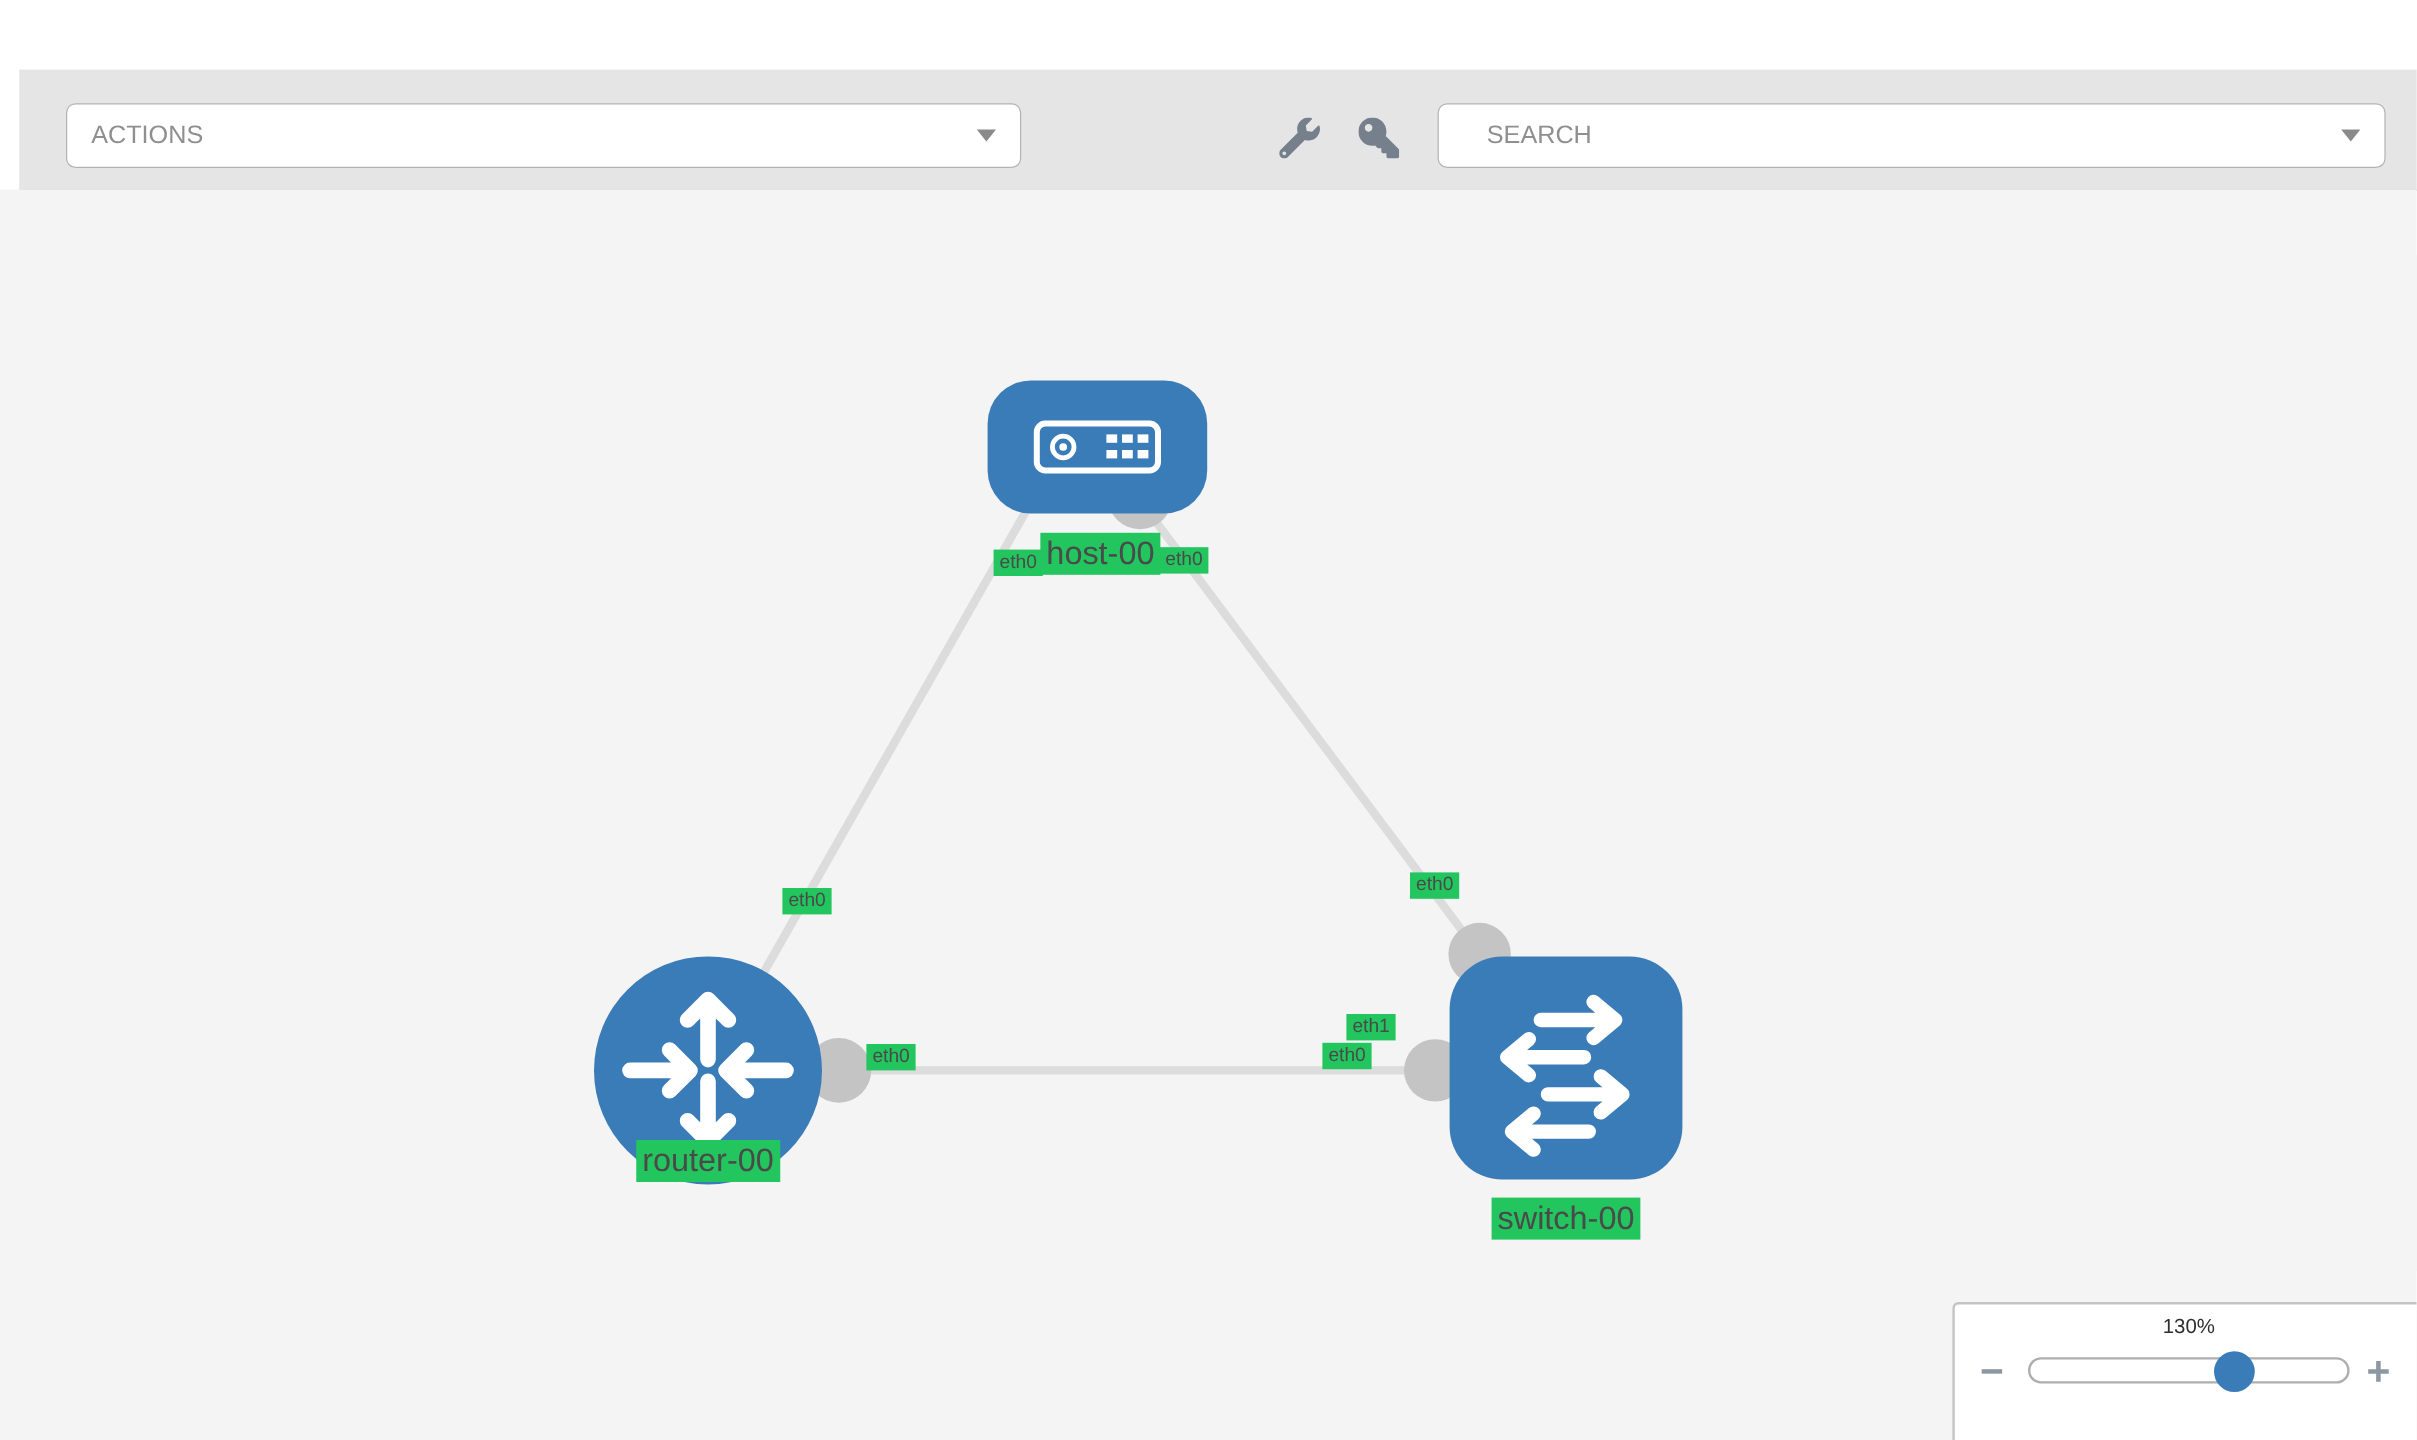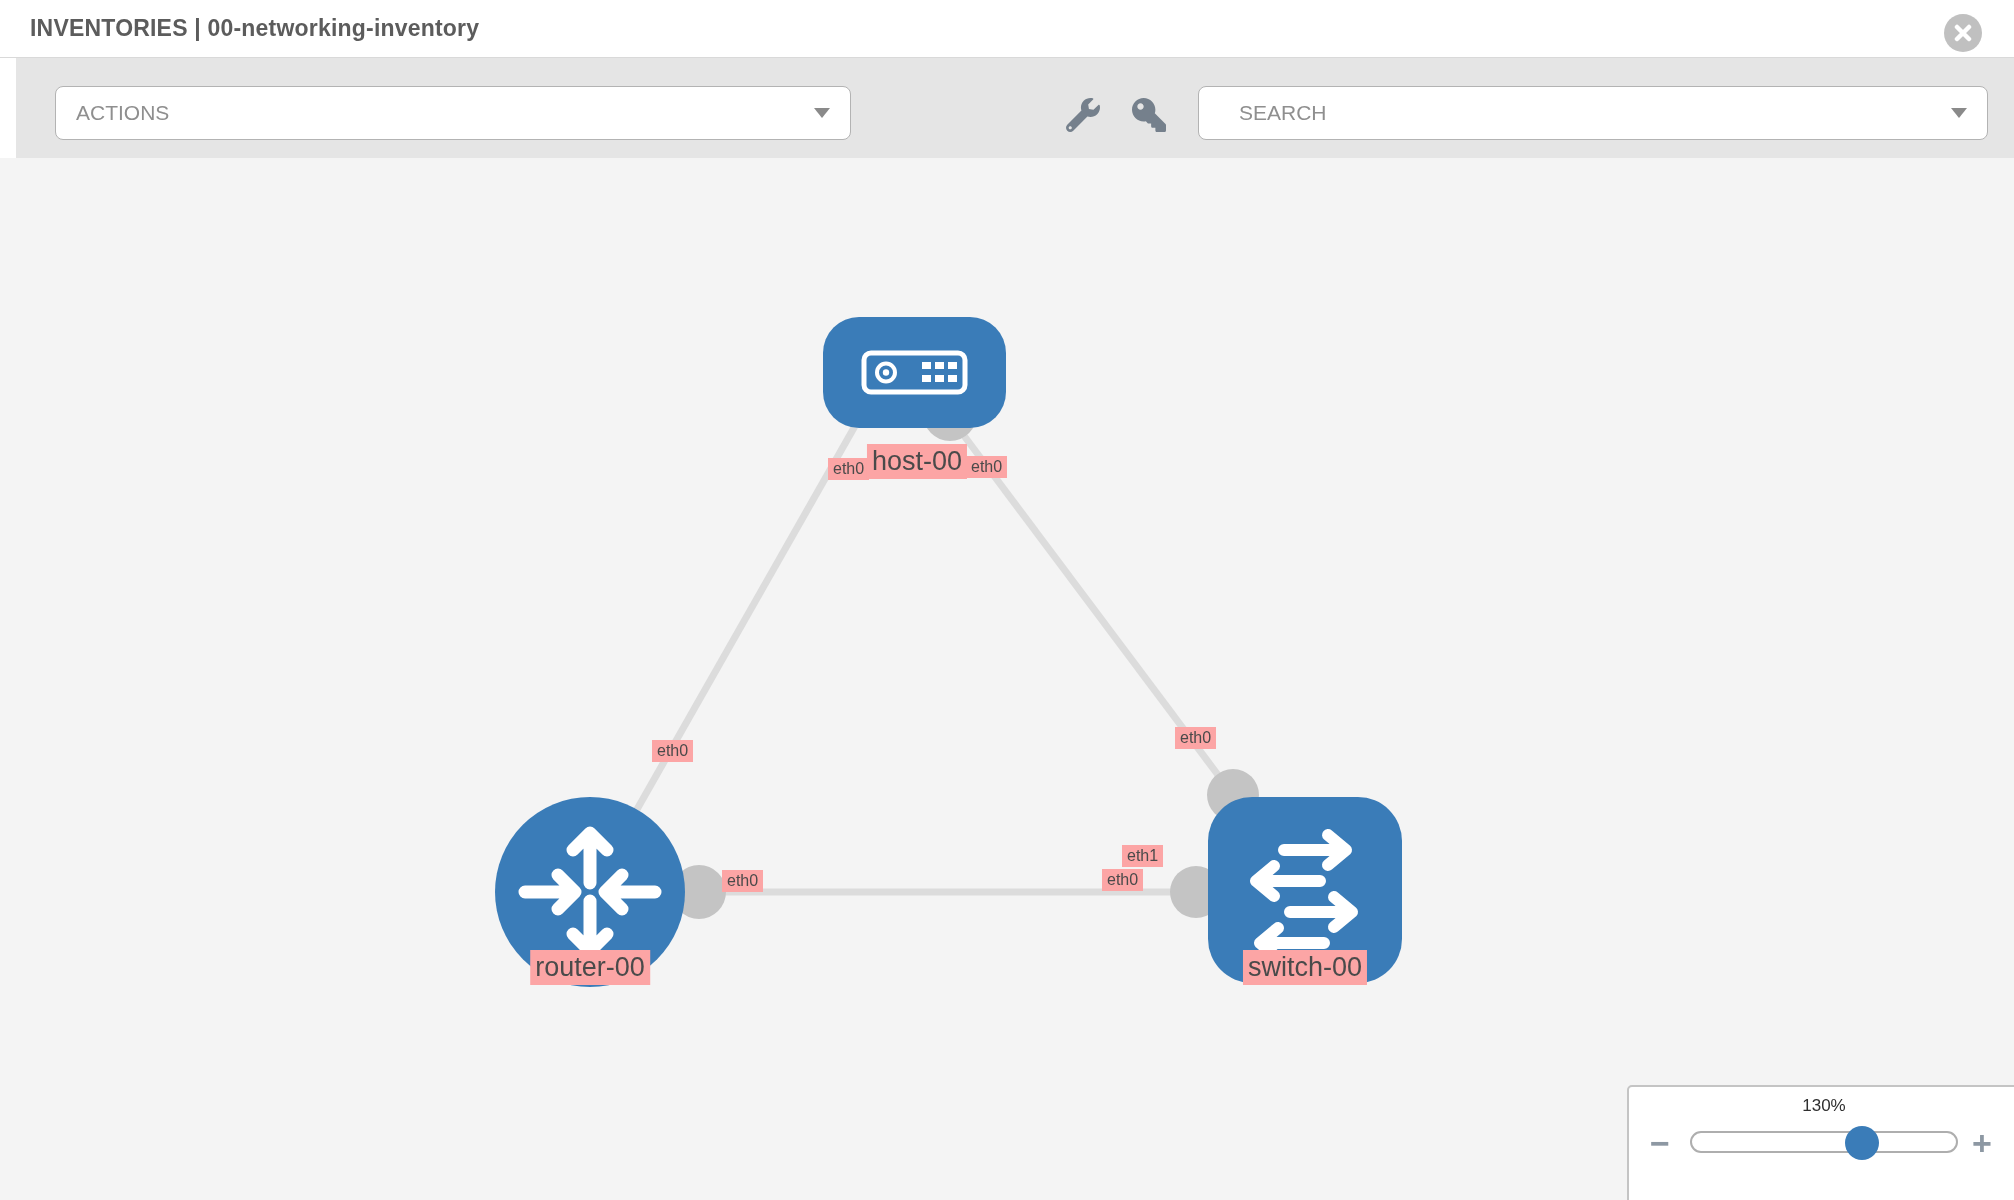--- a/index.html
+++ b/index.html
@@ -24,49 +24,41 @@
   .tool-btn{position:absolute;top:38px;width:38px;height:38px;display:flex;align-items:center;justify-content:center;cursor:pointer;}
   .tool-btn.wrench{left:1048px;}
   .tool-btn.key{left:1114px;}
   
   .canvas{position:absolute;left:0;top:158px;width:2014px;height:1042px;background:#f4f4f4;overflow:hidden;}
   .links-layer{position:absolute;left:0;top:0;}
   .node{position:absolute;background:#3a7cb8;cursor:pointer;}
   .node-host{left:823px;top:159px;width:183px;height:111px;border-radius:36px;}
   .node-router{left:495px;top:639px;width:190px;height:190px;border-radius:50%;}
   .node-switch{left:1208px;top:639px;width:194px;height:186px;border-radius:44px;}
-  .chip{position:absolute;background:#fca5a5;color:#4a4a4a;line-height:1.15;padding:2px 5px;white-space:nowrap;}
+  .chip{position:absolute;background:#22c55e;color:#4a4a4a;line-height:1.15;padding:2px 5px;white-space:nowrap;}
   .node-label{font-size:27px;transform:translateX(-50%);z-index:6;}
   .iface{font-size:16px;z-index:5;}
   .iface.front{z-index:7;}
   
   .zoom-panel{position:absolute;left:1627px;top:927px;width:400px;height:130px;background:#fff;
     border:2px solid #c4c4c4;border-radius:5px;box-sizing:border-box;}
   .zoom-value{position:absolute;left:0;right:6px;top:9px;text-align:center;font-size:17px;color:#2f2f2f;}
   .zoom-btn{position:absolute;top:36px;width:30px;height:40px;display:flex;align-items:center;justify-content:center;
     font-size:34px;font-weight:bold;color:#8d98a3;cursor:pointer;}
   .zoom-minus{left:16px;}
   .zoom-plus{left:338px;}
   .zoom-track{position:absolute;left:61px;top:44px;width:268px;height:22px;background:#fff;
     border:2px solid #aeaeae;border-radius:13px;box-sizing:border-box;cursor:pointer;}
   .zoom-knob{position:absolute;left:216px;top:39px;width:34px;height:34px;border-radius:50%;background:#3a7cb8;cursor:grab;}
 </style>
 </head>
 <body>
 
 <div class="screen">
 
-  <div class="header">
-    <div class="page-title">INVENTORIES | 00-networking-inventory</div>
-    <div class="close-btn">
-      <svg width="18" height="18" viewBox="0 0 18 18">
-        <path d="M3 3 L15 15 M15 3 L3 15" stroke="#ffffff" stroke-width="4.5" stroke-linecap="round" fill="none"></path>
-      </svg>
-    </div>
-  </div>
 
   <div class="toolbar">
     <div class="select-box select-actions">
       <span>ACTIONS</span>
       <span class="caret"></span>
     </div>
 
     <div class="tool-btn wrench">
       <svg width="34" height="34" viewBox="0 0 512 512">
         <path fill="#75808c" d="M507.73 109.1c-2.24-9.03-13.54-12.09-20.12-5.51l-74.36 74.36-67.88-11.31-11.31-67.88 74.36-74.36c6.62-6.62 3.43-17.9-5.66-20.16-47.38-11.74-99.55.91-136.58 37.93-39.64 39.64-50.55 97.1-34.05 147.2L18.74 402.76c-24.99 24.99-24.99 65.51 0 90.5 24.99 24.99 65.51 24.99 90.5 0l213.21-213.21c50.12 16.71 107.47 5.68 147.37-34.22 37.07-37.07 49.7-89.32 37.91-136.73zM64 472c-13.25 0-24-10.75-24-24 0-13.26 10.75-24 24-24s24 10.74 24 24c0 13.25-10.75 24-24 24z"></path>
@@ -131,21 +123,21 @@
           <path d="M76 53 H 132 M120 38 L138 53 L120 68"></path>
           <path d="M112 84 H 56 M66 69 L48 84 L66 99"></path>
           <path d="M82 115 H 138 M126 100 L144 115 L126 130"></path>
           <path d="M116 146 H 60 M70 131 L52 146 L70 161"></path>
         </g>
       </svg>
     </div>
 
     <div class="chip node-label" style="left:917px;top:286px;">host-00</div>
     <div class="chip node-label" style="left:590px;top:792px;">router-00</div>
-    <div class="chip node-label" style="left:1305px;top:792px;">switch-00</div>
+    <div class="chip node-label" style="left:1305px;top:840px;">switch-00</div>
 
     <div class="chip iface" style="left:828px;top:300px;">eth0</div>
     <div class="chip iface" style="left:966px;top:298px;">eth0</div>
     <div class="chip iface" style="left:652px;top:582px;">eth0</div>
     <div class="chip iface" style="left:722px;top:712px;">eth0</div>
     <div class="chip iface" style="left:1175px;top:569px;">eth0</div>
     <div class="chip iface" style="left:1102px;top:711px;">eth0</div>
     <div class="chip iface front" style="left:1122px;top:687px;">eth1</div>
 
     <div class="zoom-panel">

